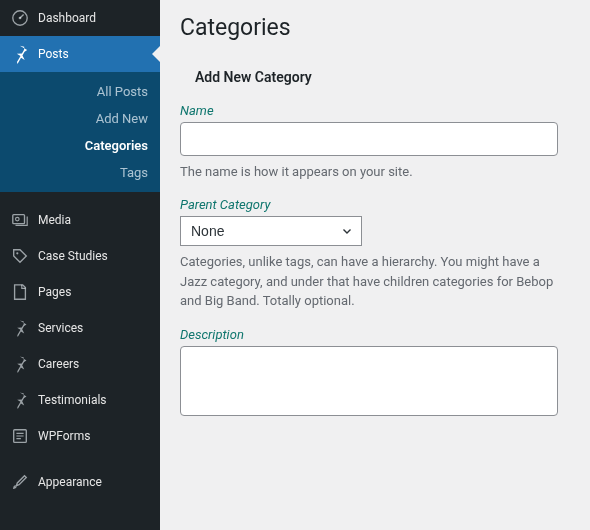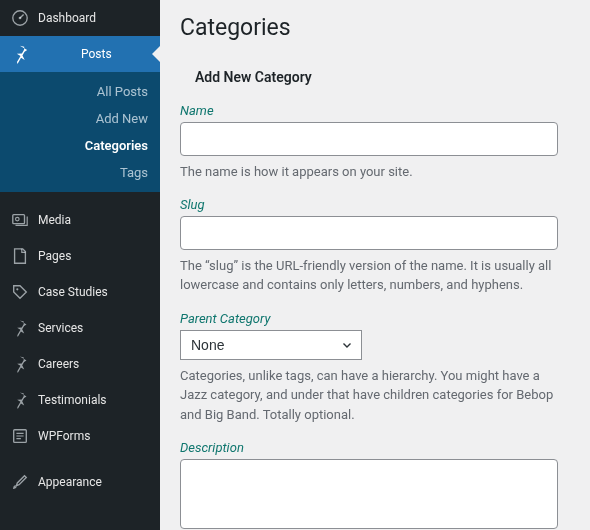--- a/index.html
+++ b/index.html
@@ -35,21 +35,20 @@
   flex-shrink: 0;
   display: inline-flex;
   align-items: center;
   justify-content: center;
   color: rgba(240,246,252,0.6);
 }
 .menu-item.active {
   background: #2271b1;
   color: #fff;
   position: relative;
-  gap: 43px;
 }
 .menu-item.active .icon { color: #fff; }
 .menu-item.active::after {
   content: "";
   position: absolute;
   right: 0;
   top: 50%;
   transform: translateY(-50%);
   border: 8px solid transparent;
   border-right-color: #f0f0f1;
@@ -180,35 +179,35 @@
           <circle cx="7" cy="9" r="2" fill="none" stroke="currentColor" stroke-width="1.3"></circle>
           <path d="M5 16h13V6" fill="none" stroke="currentColor" stroke-width="1.3"></path>
         </svg>
     </span>
     <span>Media</span>
   </div>
 
   <div class="menu-item">
     <span class="icon">
       <svg width="18" height="18" viewBox="0 0 20 20" fill="currentColor">
+          <path d="M3 3h7l7 7-7 7-7-7z" fill="none" stroke="currentColor" stroke-width="1.5"></path>
+          <circle cx="7" cy="7" r="1.2"></circle>
+        </svg>
+    </span>
+    <span>Case Studies</span>
+  </div>
+
+  <div class="menu-item">
+    <span class="icon">
+      <svg width="18" height="18" viewBox="0 0 20 20" fill="currentColor">
           <path d="M4 2h9l3 3v13H4z" fill="none" stroke="currentColor" stroke-width="1.5"></path>
           <path d="M12 2v4h4" fill="none" stroke="currentColor" stroke-width="1.3"></path>
         </svg>
     </span>
     <span>Pages</span>
-  </div>
-
-  <div class="menu-item">
-    <span class="icon">
-      <svg width="18" height="18" viewBox="0 0 20 20" fill="currentColor">
-          <path d="M3 3h7l7 7-7 7-7-7z" fill="none" stroke="currentColor" stroke-width="1.5"></path>
-          <circle cx="7" cy="7" r="1.2"></circle>
-        </svg>
-    </span>
-    <span>Case Studies</span>
   </div>
 
   <div class="menu-item">
     <span class="icon">
       <svg width="18" height="18" viewBox="0 0 20 20" fill="currentColor">
           <path d="M12 2l6 6-3 1-3 3 1 5-3-3-5 5v-2l5-5-3-3 5 1 3-3 1-3-4-2z" transform="rotate(-15 10 10)"></path>
         </svg>
     </span>
     <span>Services</span>
   </div>
@@ -258,25 +257,20 @@
 <div class="content">
   <h1>Categories</h1>
   <h2>Add New Category</h2>
 
   <div class="form-field">
     <label>Name</label>
     <input type="text" value="" style="">
     <p class="desc">The name is how it appears on your site.</p>
   </div>
 
-  <div class="form-field">
-    <label>Slug</label>
-    <input type="text" value="" style="">
-    <p class="desc">The “slug” is the URL-friendly version of the name. It is usually all lowercase and contains only letters, numbers, and hyphens.</p>
-  </div>
 
   <div class="form-field">
     <label>Parent Category</label>
     <div class="select-wrap">
       <select>
         <option>None</option>
       </select>
       <span class="chev">
         <svg width="14" height="14" viewBox="0 0 20 20" fill="none" stroke="currentColor" stroke-width="2">
             <path d="M5 8l5 5 5-5"></path>

